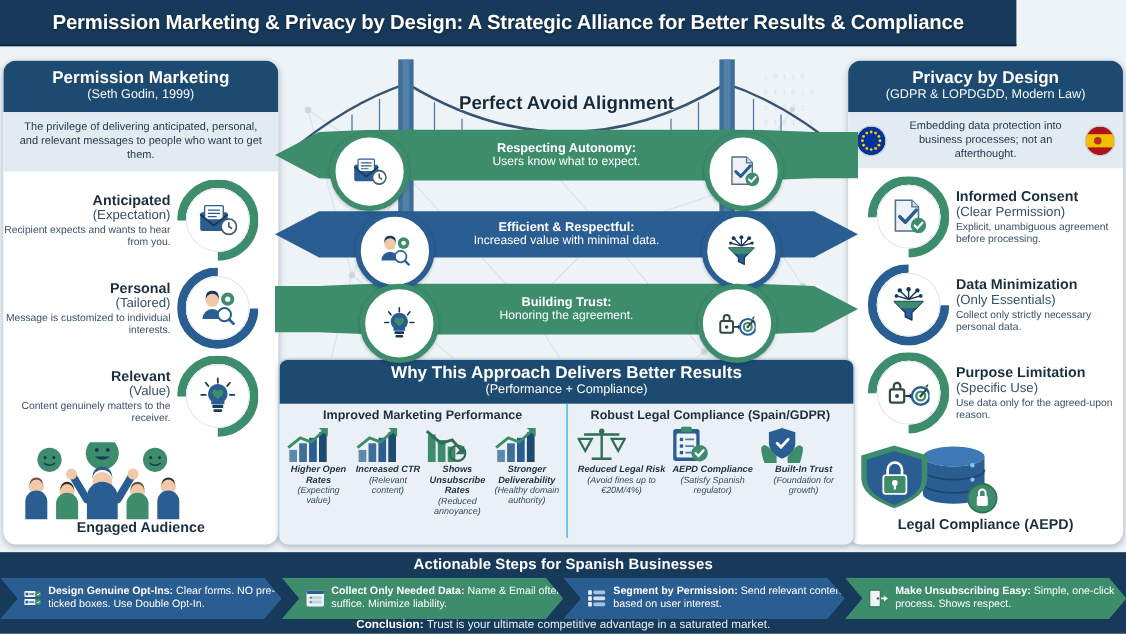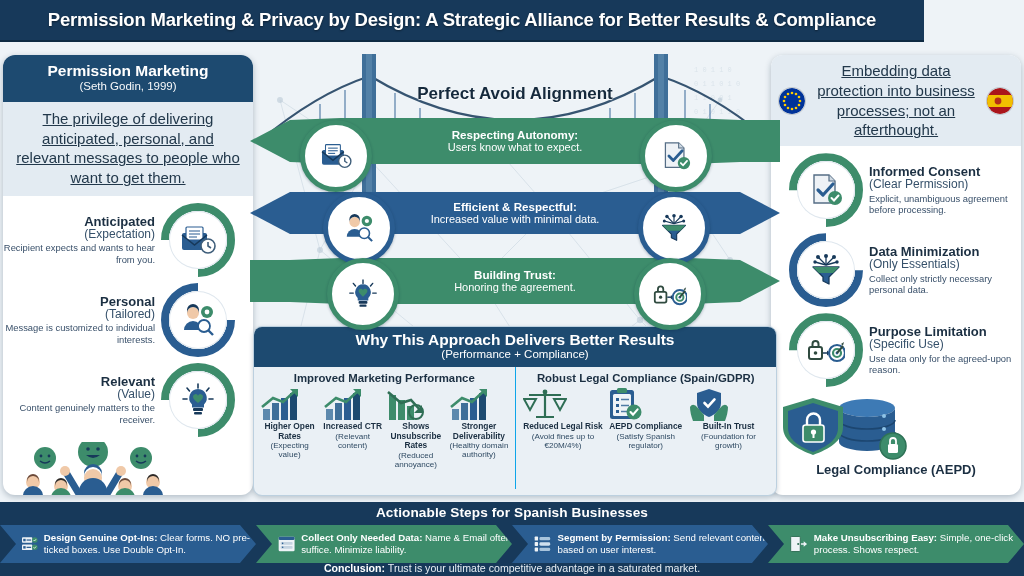--- a/index.html
+++ b/index.html
@@ -38,21 +38,21 @@
   }
   .panel.left{left:3px;}
   .panel.right{left:771px;}
   .panel-head{
     background:#1d4a70;color:#fff;padding:7px 6px 8px;text-align:center;
   }
   .panel-head .ph-title{font-size:15.5px;font-weight:bold;line-height:1.1;}
   .panel-head .ph-sub{font-size:11.5px;font-weight:normal;line-height:1.2;margin-top:1px;opacity:.97;}
   .panel-def{
     background:#e3ebf2;padding:7px 12px 8px;color:#22384b;
-    font-size:15px;line-height:1.32;text-align:center;text-decoration:underline;
+    font-size:10px;line-height:1.32;text-align:center;
   }
   .panel-def.with-flags{
     display:flex;align-items:center;gap:6px;justify-content:center;padding:6px 8px;
   }
   .panel-def .deftext{flex:1;}
 
   
   .pillars{position:relative;padding-top:4px;}
   .pillar{
     display:flex;align-items:center;height:80px;position:relative;
@@ -127,21 +127,21 @@
     background:#1d4a70;color:#fff;text-align:center;padding:5px 4px 6px;
   }
   .results-head .rh-title{font-size:15.5px;font-weight:bold;line-height:1.05;}
   .results-head .rh-sub{font-size:11.5px;line-height:1.15;}
   .results-cols{display:flex;height:122px;}
   .rcol{flex:1;padding:5px 4px 0;}
   .rcol.first{border-right:1px solid #0ea5e9;}
   .rcol h3{
     margin:0 0 3px;text-align:center;font-size:11.4px;font-weight:bold;color:#1b2f42;
   }
-  .metrics{display:flex;justify-content:center;align-items:flex-start;}
+  .metrics{display:flex;justify-content:flex-end;align-items:flex-start;font-style:italic;}
   .metric{width:25%;text-align:center;padding:0 1px;}
   .metric.three{width:32%;}
   .metric .m-label{font-size:8.4px;font-weight:bold;color:#1b2f42;line-height:1.12;margin-top:1px;}
   .metric .m-note{font-size:8.1px;font-weight:normal;color:#2f4a63;}
 
   
   .actionsbar{
     position:absolute;left:0;top:502px;width:1024px;height:82px;background:#17395a;
   }
   .actions-title{
@@ -338,20 +338,24 @@
           <path d="M104 52 L116 32" stroke="#2a5d91" stroke-width="7" stroke-linecap="round"></path>
           <circle cx="62" cy="29" r="5" fill="#f0c9a8"></circle>
             <circle cx="118" cy="29" r="5" fill="#f0c9a8"></circle>
         </g>
       </svg>
       <div class="cap">Engaged Audience</div>
     </div>
   </div>
 
   <div class="panel right">
+    <div class="panel-head">
+      <div class="ph-title">Privacy by Design</div>
+      <div class="ph-sub">(GDPR &amp; LOPDGDD, Modern Law)</div>
+    </div>
     <div class="panel-def with-flags">
       <span class="flag">
         <svg width="26" height="26" viewBox="0 0 26 26">
           <circle cx="13" cy="13" r="13" fill="#003399"></circle>
           <g fill="#FFCC00">
             <circle cx="13" cy="5" r="1.3"></circle>
               <circle cx="17" cy="6" r="1.3"></circle>
               <circle cx="20" cy="9" r="1.3"></circle>
             <circle cx="21" cy="13" r="1.3"></circle>
               <circle cx="20" cy="17" r="1.3"></circle>

